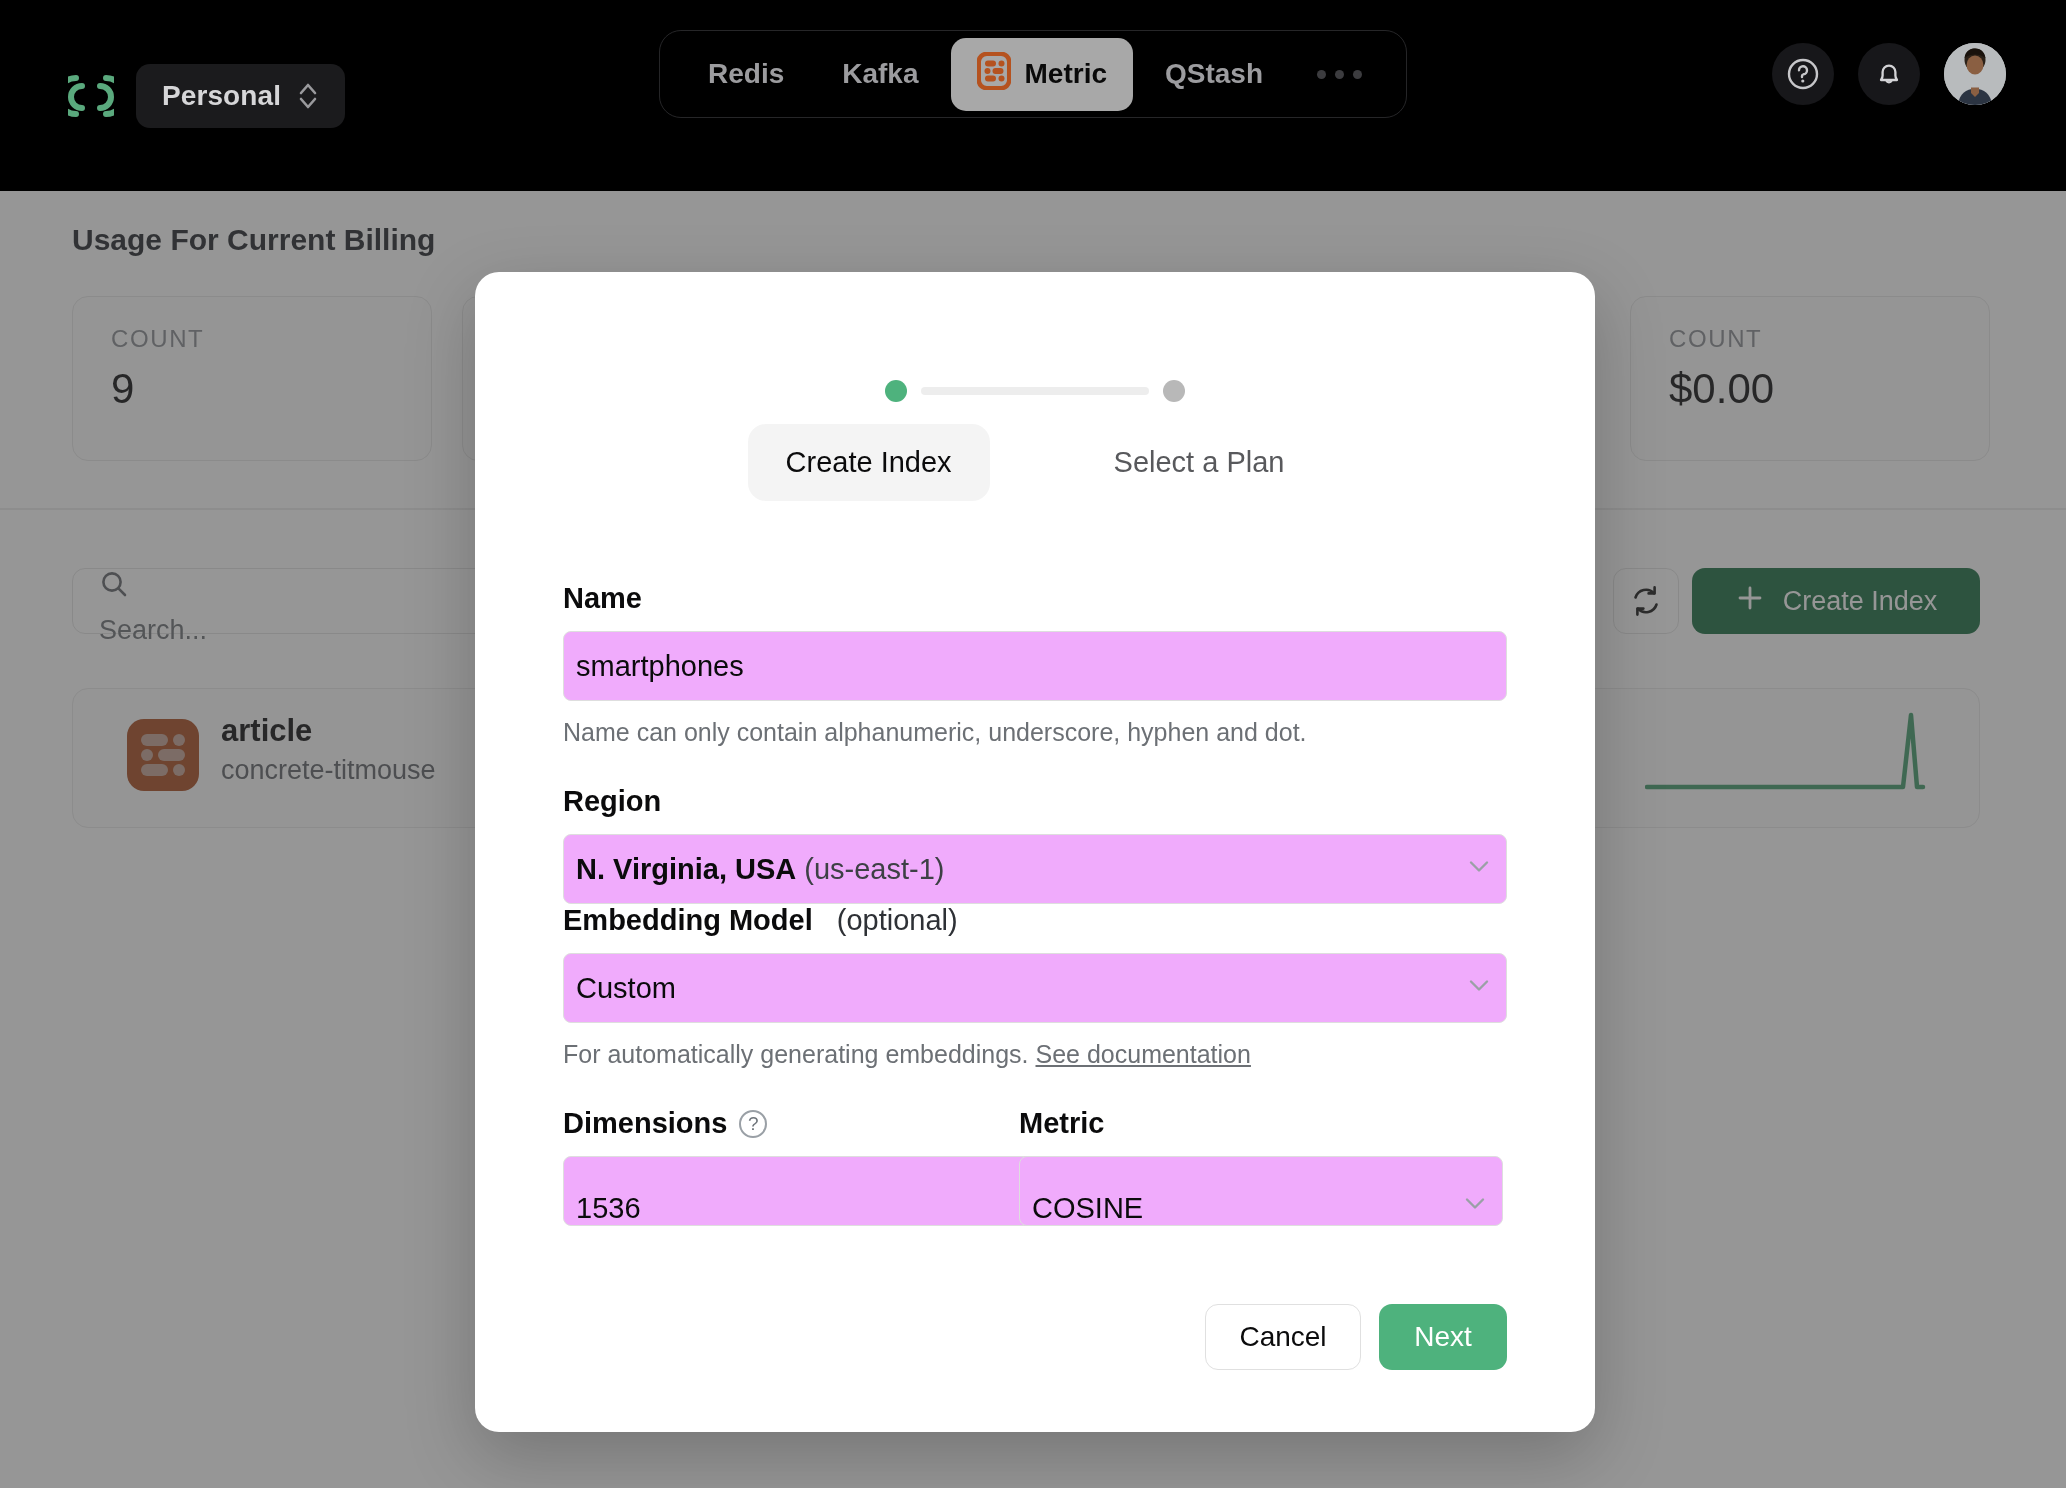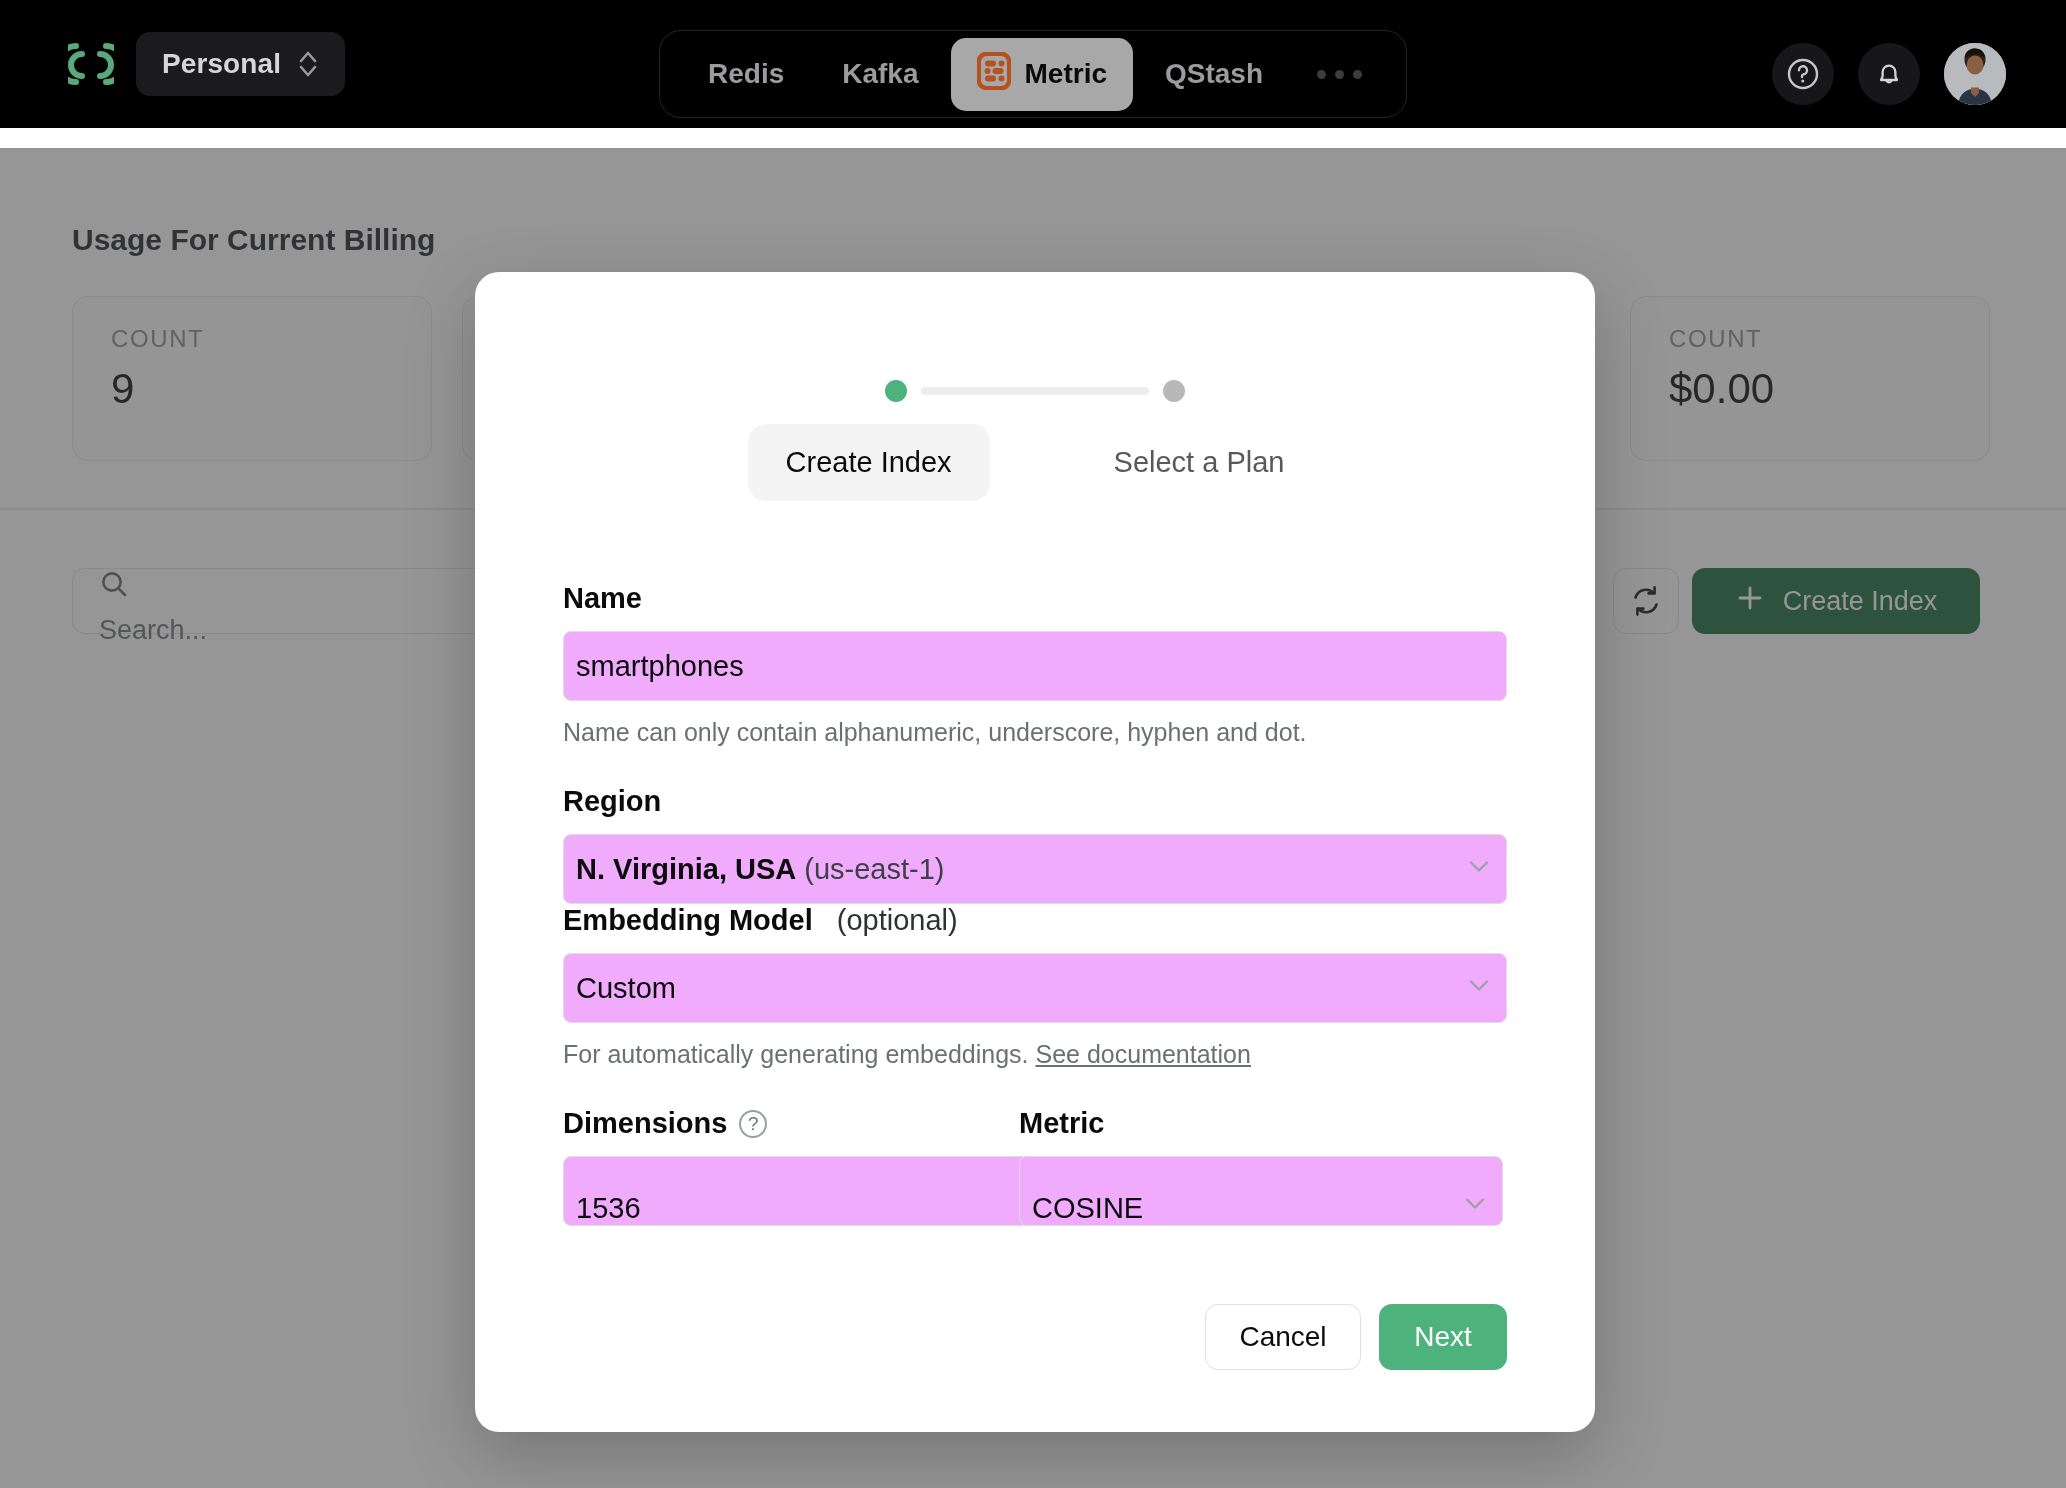--- a/index.html
+++ b/index.html
@@ -6,21 +6,21 @@
   html, body {
     width: 2066px; height: 1488px;
     font-family: "Liberation Sans", sans-serif;
     background: #ffffff;
     overflow: hidden;
   }
   #root { position: relative; width: 2066px; height: 1488px; }
 
   
   .topnav {
-    position: absolute; left: 0; top: 0; width: 2066px; height: 128px;
+    position: absolute; left: 0; top: 0; width: 2066px; height: 191px;
     background: #000000; z-index: 40;
     display: flex; align-items: center;
   }
   .nav-left { display: flex; align-items: center; gap: 22px; margin-left: 68px; }
   .logo-mark { width: 46px; height: 52px; display: block; }
   .org-switcher {
     display: flex; align-items: center; gap: 16px;
     background: #1b1b1d; border-radius: 14px;
     padding: 16px 26px;
     cursor: pointer;
@@ -329,20 +329,40 @@
 
     <div class="create-btn">
       <span>
         <svg width="30" height="30" viewBox="0 0 30 30" fill="none">
           <path d="M15 5v20M5 15h20" stroke="#ffffff" stroke-width="2.8" stroke-linecap="round"></path>
         </svg>
       </span>
       <span>Create Index</span>
     </div>
 
+    <div class="index-row">
+      <span class="vec-icon-lg">
+        <svg width="72" height="72" viewBox="0 0 72 72">
+          <rect x="0" y="0" width="72" height="72" rx="17" fill="#a8491d"></rect>
+          <rect x="14" y="15" width="27" height="12" rx="6" fill="#c6a394"></rect>
+          <circle cx="52" cy="21" r="6" fill="#c6a394"></circle>
+          <circle cx="20" cy="36" r="6" fill="#c6a394"></circle>
+          <rect x="31" y="30" width="27" height="12" rx="6" fill="#c6a394"></rect>
+          <rect x="14" y="45" width="27" height="12" rx="6" fill="#c6a394"></rect>
+          <circle cx="52" cy="51" r="6" fill="#c6a394"></circle>
+        </svg>
+      </span>
+      <div class="index-name">article</div>
+      <div class="index-sub">concrete-titmouse</div>
+      <span class="sparkline">
+        <svg width="300" height="104" viewBox="0 0 300 104" fill="none">
+          <path d="M2 80 L258 80 L266 8 L272 80 L278 80" stroke="#3f9a68" stroke-width="4.5" stroke-linejoin="round" stroke-linecap="round"></path>
+        </svg>
+      </span>
+    </div>
   </div>
 
   <div class="overlay"></div>
 
   <div class="modal">
 
     <div class="stepper">
       <span class="step-dot done"></span>
       <span class="step-line"></span>
       <span class="step-dot todo"></span>

